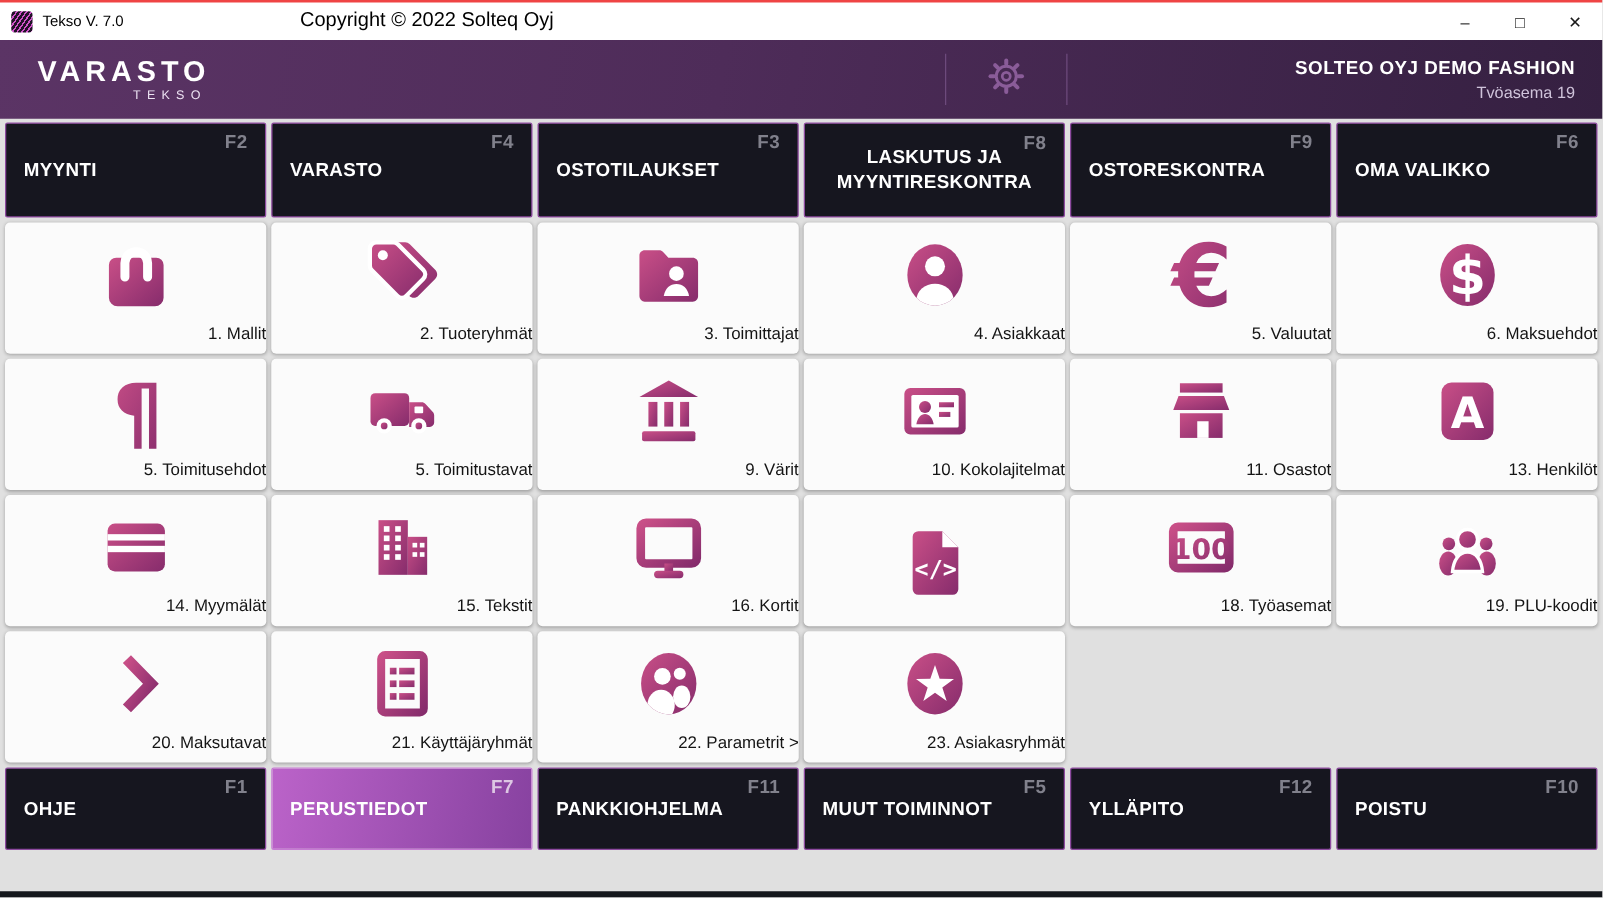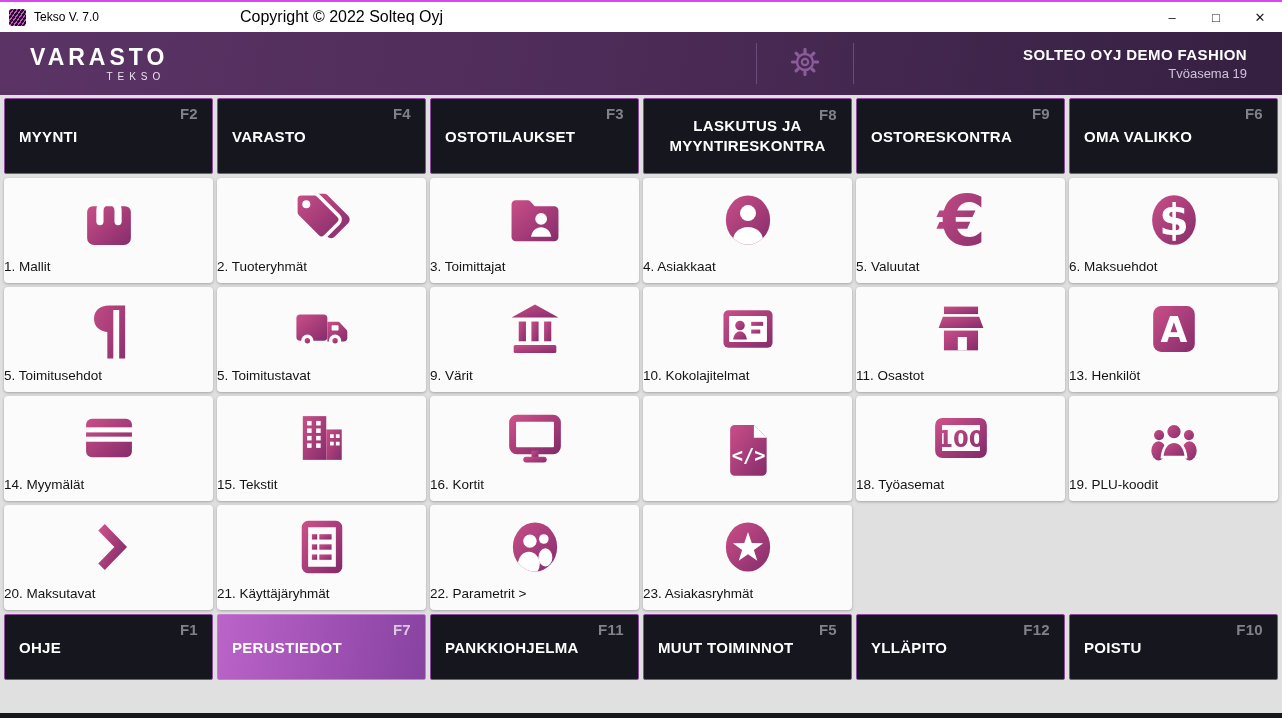--- a/index.html
+++ b/index.html
@@ -6,21 +6,21 @@
   body{
     width:1282px;height:718px;overflow:hidden;
     font-family:"Liberation Sans",sans-serif;
     background:#e0e0e0;
   }
   .window{width:1282px;height:718px;display:flex;flex-direction:column;}
 
   
   .titlebar{
     flex:0 0 32px;height:32px;background:#ffffff;position:relative;
-    display:flex;align-items:center;border-top:2px solid #d946ef;box-sizing:border-box;
+    display:flex;align-items:center;border-top:2px solid #ef4444;box-sizing:border-box;
   }
   .titlebar-left{display:flex;align-items:center;gap:8px;padding-left:9px;font-size:12px;color:#000;}
   .app-icon{
     width:17px;height:17px;border-radius:3px;
     background:repeating-linear-gradient(125deg,#d053c9 0 1.2px,#23122a 1.2px 3.2px);
   }
   .copyright{position:absolute;left:240px;top:0;height:100%;display:flex;align-items:center;font-size:16px;color:#000;}
   .controls{margin-left:auto;display:flex;height:100%;}
   .ctrl{width:44px;height:100%;display:flex;align-items:center;justify-content:center;font-size:13px;color:#1a1a1a;cursor:default;}
 
@@ -30,21 +30,21 @@
     background:linear-gradient(100deg,#5b3465 0%,#4e2c59 45%,#352041 100%);
   }
   .logo{margin-left:30px;color:#fff;line-height:1;}
   .logo-main{font-size:23px;font-weight:bold;letter-spacing:4px;}
   .logo-sub{font-size:10px;letter-spacing:5px;color:#ece2f2;text-align:right;margin-top:3px;padding-right:3px;}
   .gear-wrap{
     position:absolute;left:756px;top:11px;bottom:11px;width:96px;
     border-left:1px solid #6d4a7c;border-right:1px solid #6d4a7c;
     display:flex;align-items:center;justify-content:center;cursor:pointer;
   }
-  .header-right{margin-left:auto;text-align:right;padding-right:35px;line-height:1.35;}
+  .header-right{margin-left:auto;text-align:right;padding-right:22px;line-height:1.35;}
   .company{font-size:15px;font-weight:bold;color:#ffffff;letter-spacing:.4px;}
   .workstation{font-size:13px;color:#cfc3da;}
 
   
   .main{flex:1;background:#e0e0e0;padding:3px 4px 4px;display:flex;flex-direction:column;gap:4px;box-sizing:border-box;}
   .menu-row{display:grid;grid-template-columns:repeat(6,1fr);gap:4px;}
   .menu-row.top{flex:0 0 76px;}
   .menu-row.bottom{flex:0 0 66px;}
   .menu-btn{
     position:relative;background:#16161f;border:1px solid #8d4a9f;border-radius:2px;
@@ -56,21 +56,21 @@
   .menu-btn.active{background:linear-gradient(100deg,#bb63c9 0%,#8742a0 100%);border-color:#c77bd4;}
   .menu-btn.active .fkey{color:#ddc7e3;}
 
   .tile-grid{flex:1;display:grid;grid-template-columns:repeat(6,1fr);grid-template-rows:repeat(4,1fr);gap:4px;}
   .tile{
     background:#fbfbfb;border-radius:4px;box-shadow:0 1px 3px rgba(0,0,0,.28);
     display:flex;flex-direction:column;cursor:pointer;overflow:hidden;
   }
   .tile-icon{flex:1;display:flex;align-items:center;justify-content:center;padding-top:3px;}
   .tile-icon svg{height:64px;width:76px;}
-  .tile-label{flex:0 0 auto;text-align:left;padding-bottom:9px;font-size:13.5px;color:#141414;}
+  .tile-label{flex:0 0 auto;text-align:right;padding-bottom:9px;font-size:13.5px;color:#141414;}
 
   .bottom-strip{flex:0 0 29px;background:#e0e0e0;}
   .taskbar-edge{flex:0 0 5px;background:#14171c;}
 </style>
 </head>
 <body>
 
 <div class="window">
 
   <div class="titlebar">

